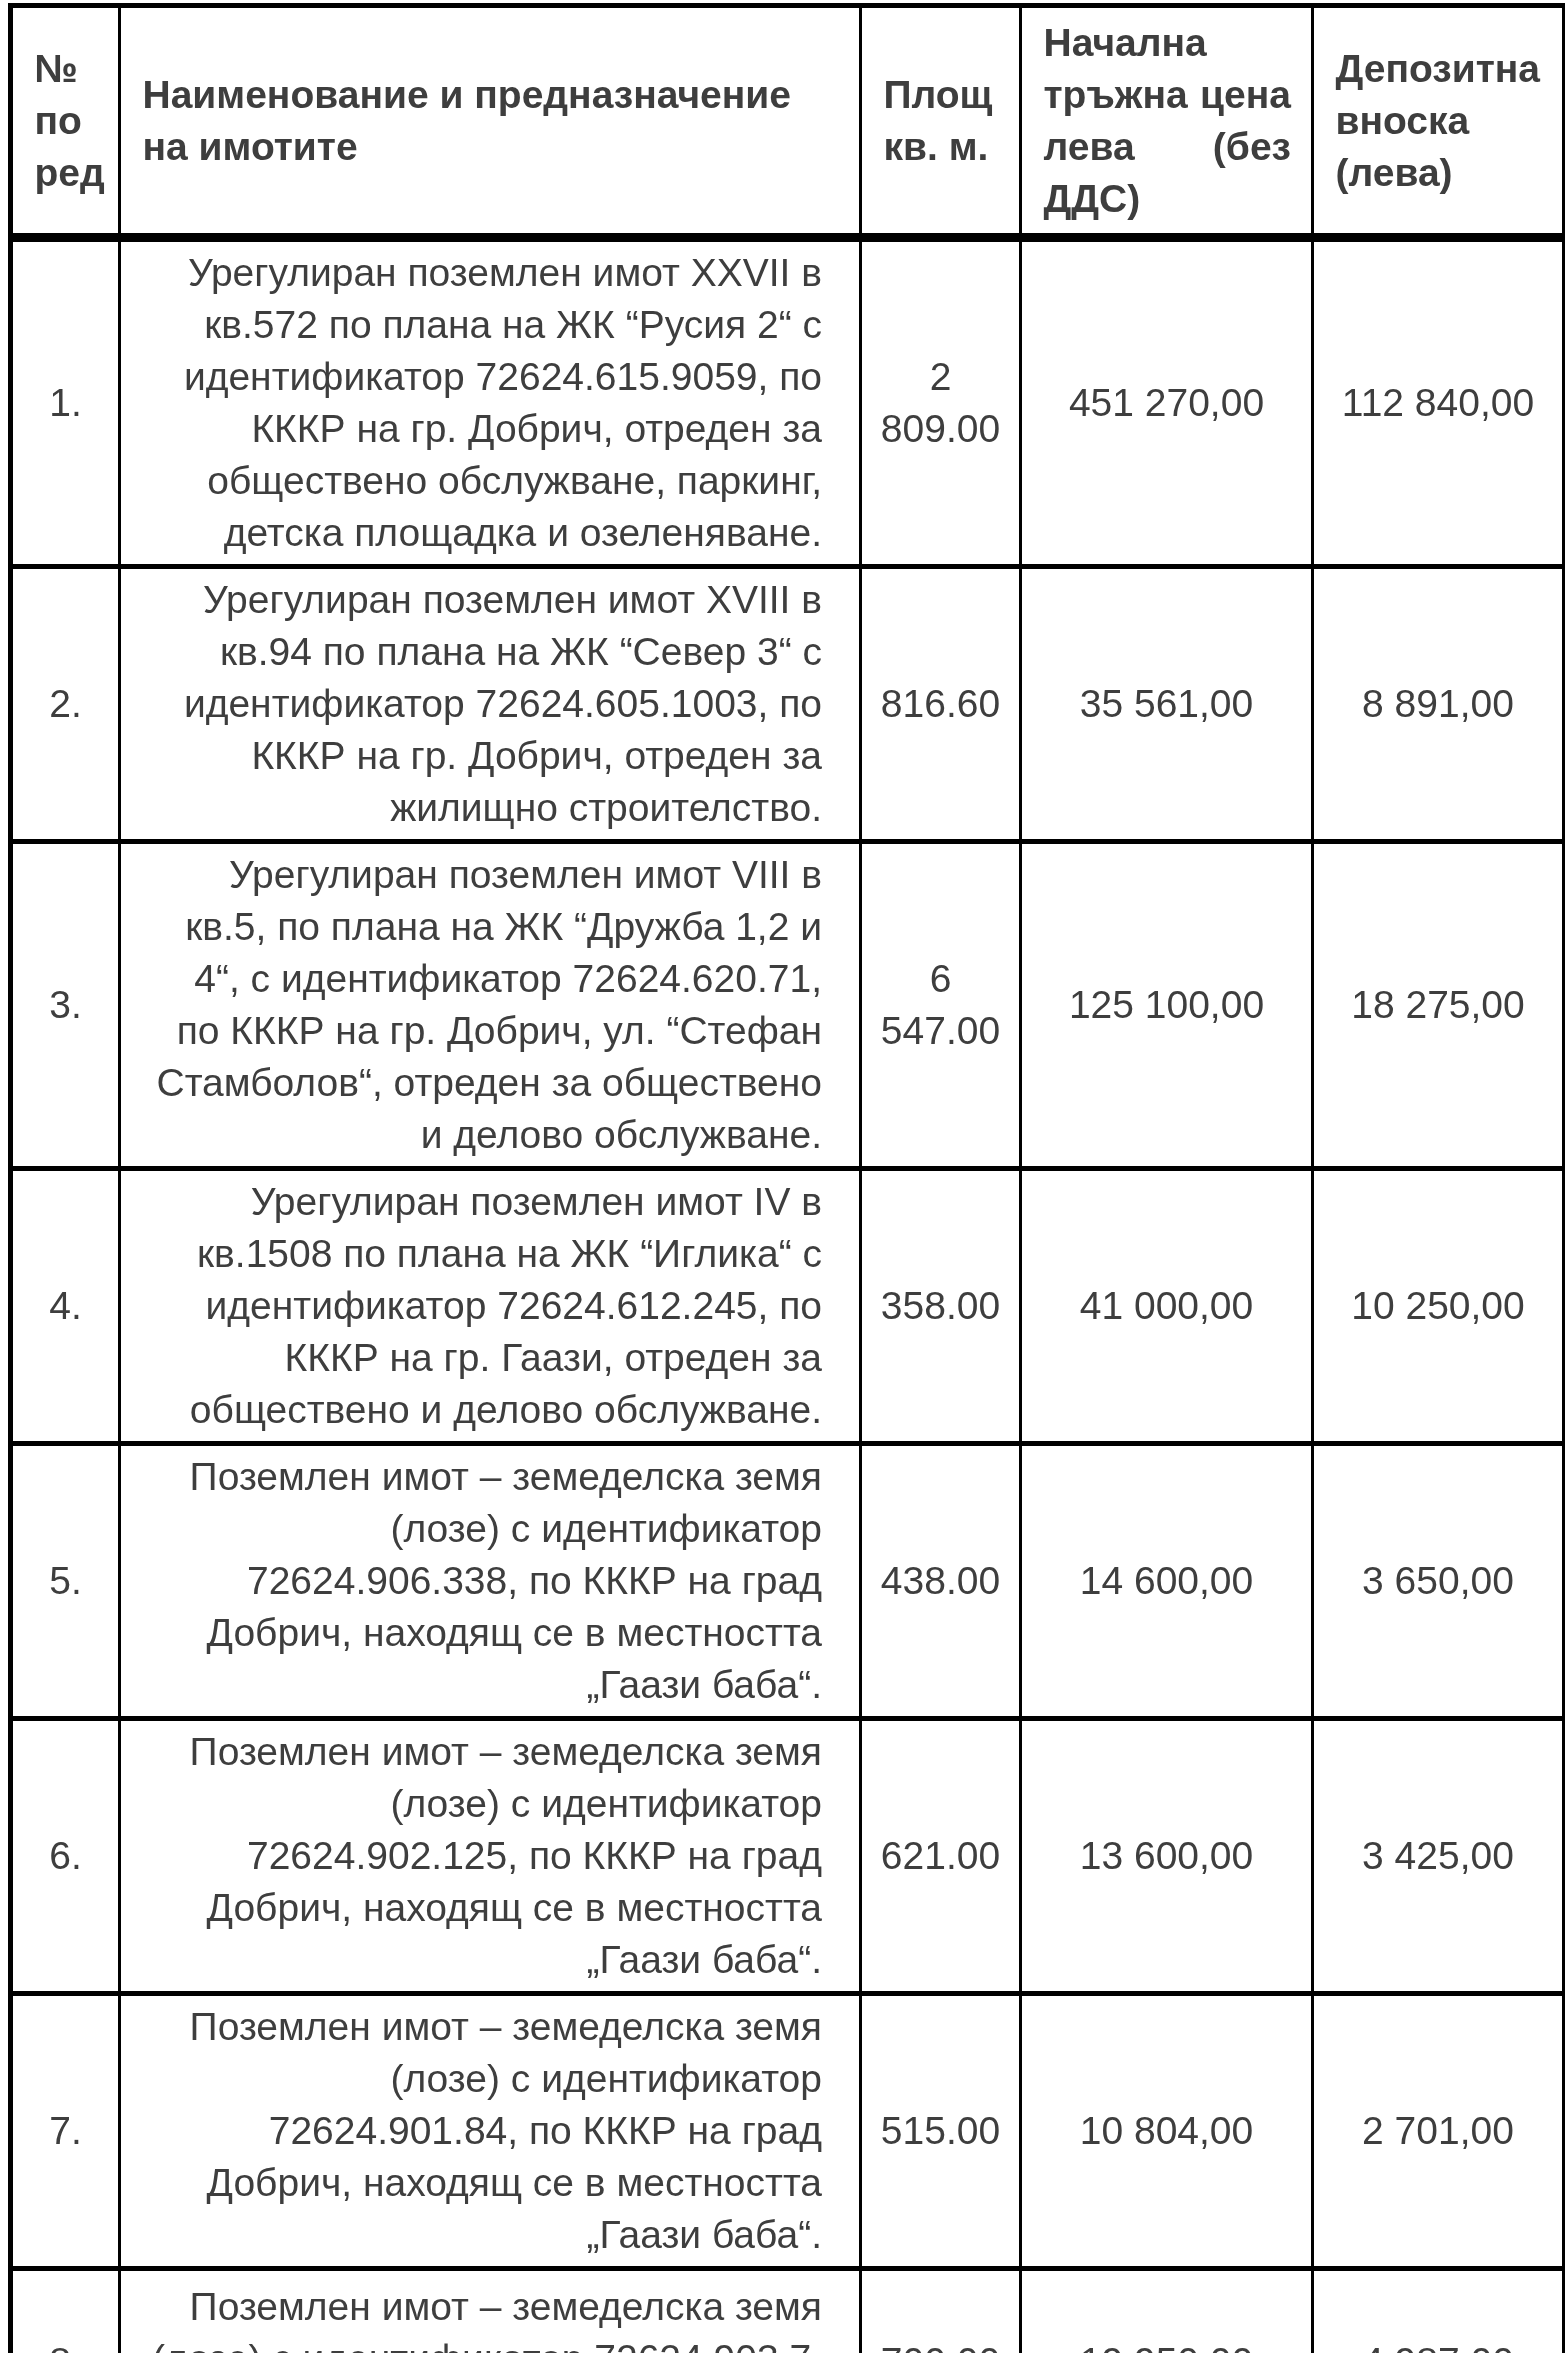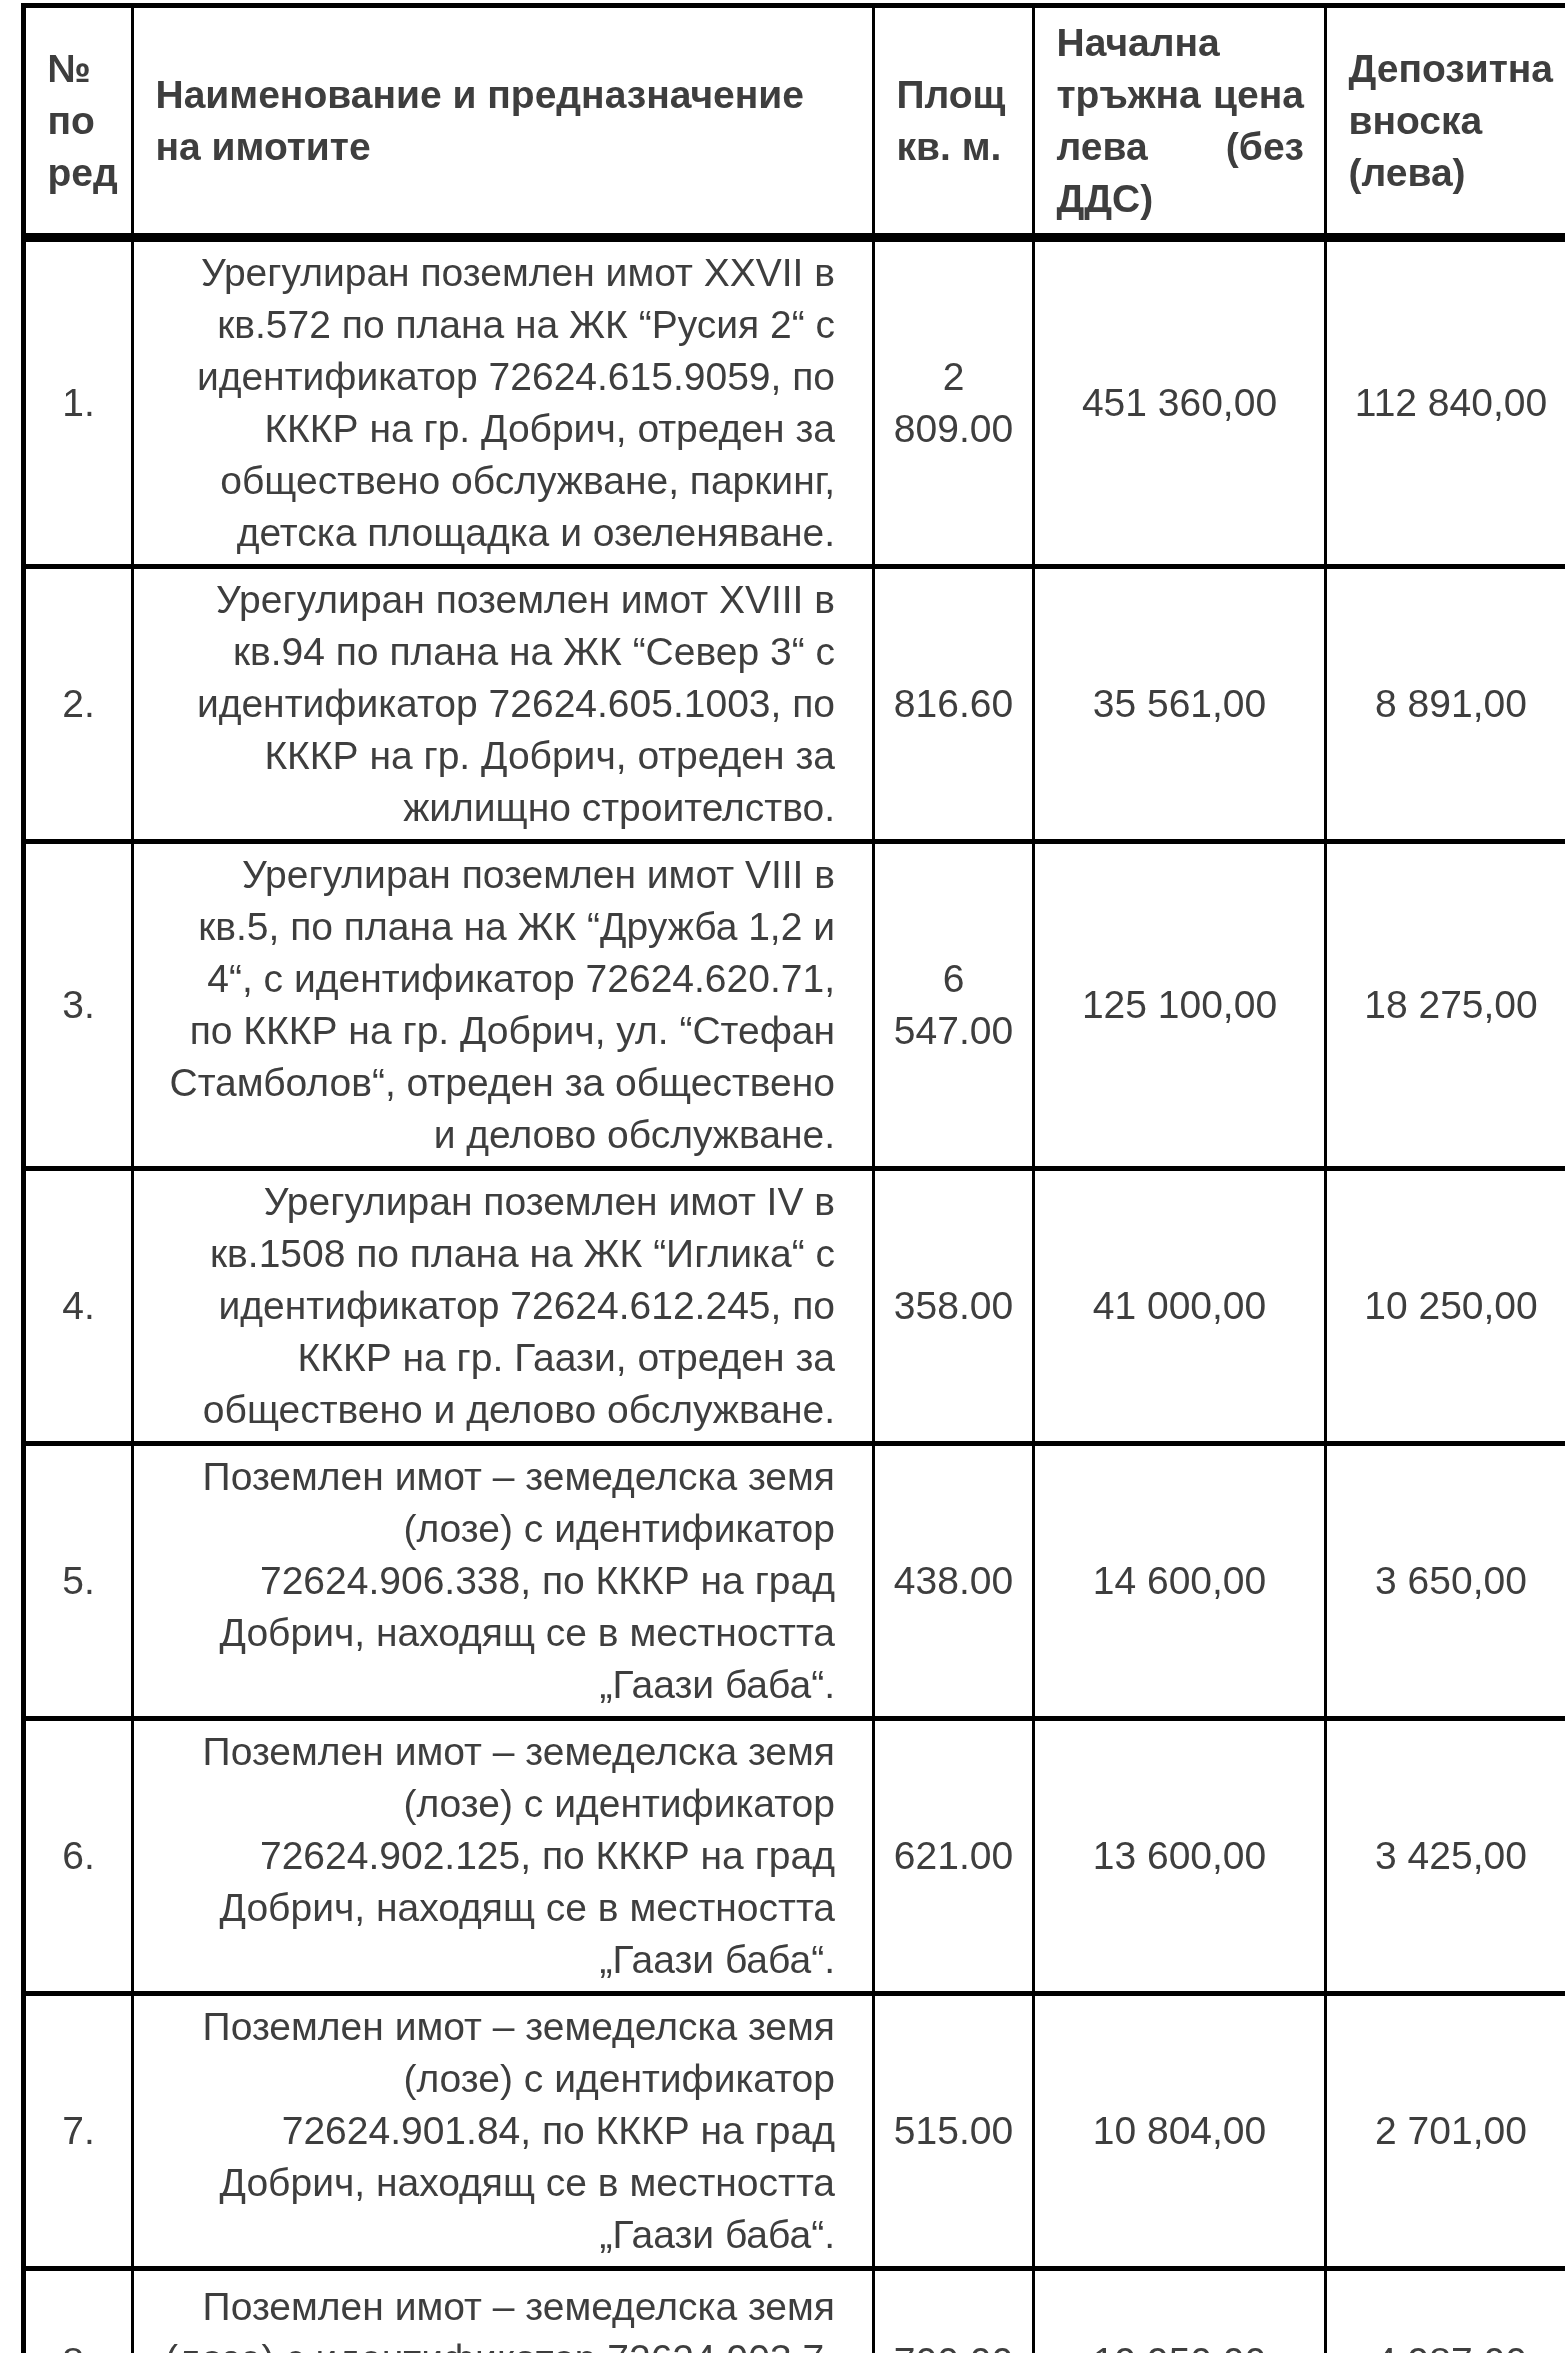--- a/index.html
+++ b/index.html
@@ -8,21 +8,21 @@
     background: #ffffff;
     width: 1565px;
     height: 2354px;
     overflow: hidden;
   }
   .page {
     position: relative;
     width: 1565px;
     height: 2354px;
     padding-top: 3.3px;
-    padding-left: 21px;
+    padding-left: 8px;
     box-sizing: border-box;
     font-family: "Liberation Sans", "DejaVu Sans", sans-serif;
     color: #3e3e3e;
   }
   table.props {
     border-collapse: collapse;
     table-layout: fixed;
     width: 1554px;
     border: 5px solid #000000;
   }
@@ -101,21 +101,21 @@
         <th class="h-area">Площ кв. м.</th>
         <th class="h-price">Начална тръжна цена лева (без ДДС)</th>
         <th class="h-deposit">Депозитна вноска (лева)</th>
       </tr>
     </thead>
     <tbody>
       <tr class="r1">
         <td class="cell-num">1.</td>
         <td class="cell-name">Урегулиран поземлен имот XXVII в кв.572 по плана на ЖК “Русия 2“ с идентификатор 72624.615.9059, по КККР на гр. Добрич, отреден за обществено обслужване, паркинг, детска площадка и озеленяване.</td>
         <td class="cell-area">2 809.00</td>
-        <td class="cell-price">451 360,00</td>
+        <td class="cell-price">451 270,00</td>
         <td class="cell-deposit">112 840,00</td>
       </tr>
       <tr class="r2">
         <td class="cell-num">2.</td>
         <td class="cell-name">Урегулиран поземлен имот XVIII в кв.94 по плана на ЖК “Север 3“ с идентификатор 72624.605.1003, по КККР на гр. Добрич, отреден за жилищно строителство.</td>
         <td class="cell-area">816.60</td>
         <td class="cell-price">35 561,00</td>
         <td class="cell-deposit">8 891,00</td>
       </tr>
       <tr class="r3">

